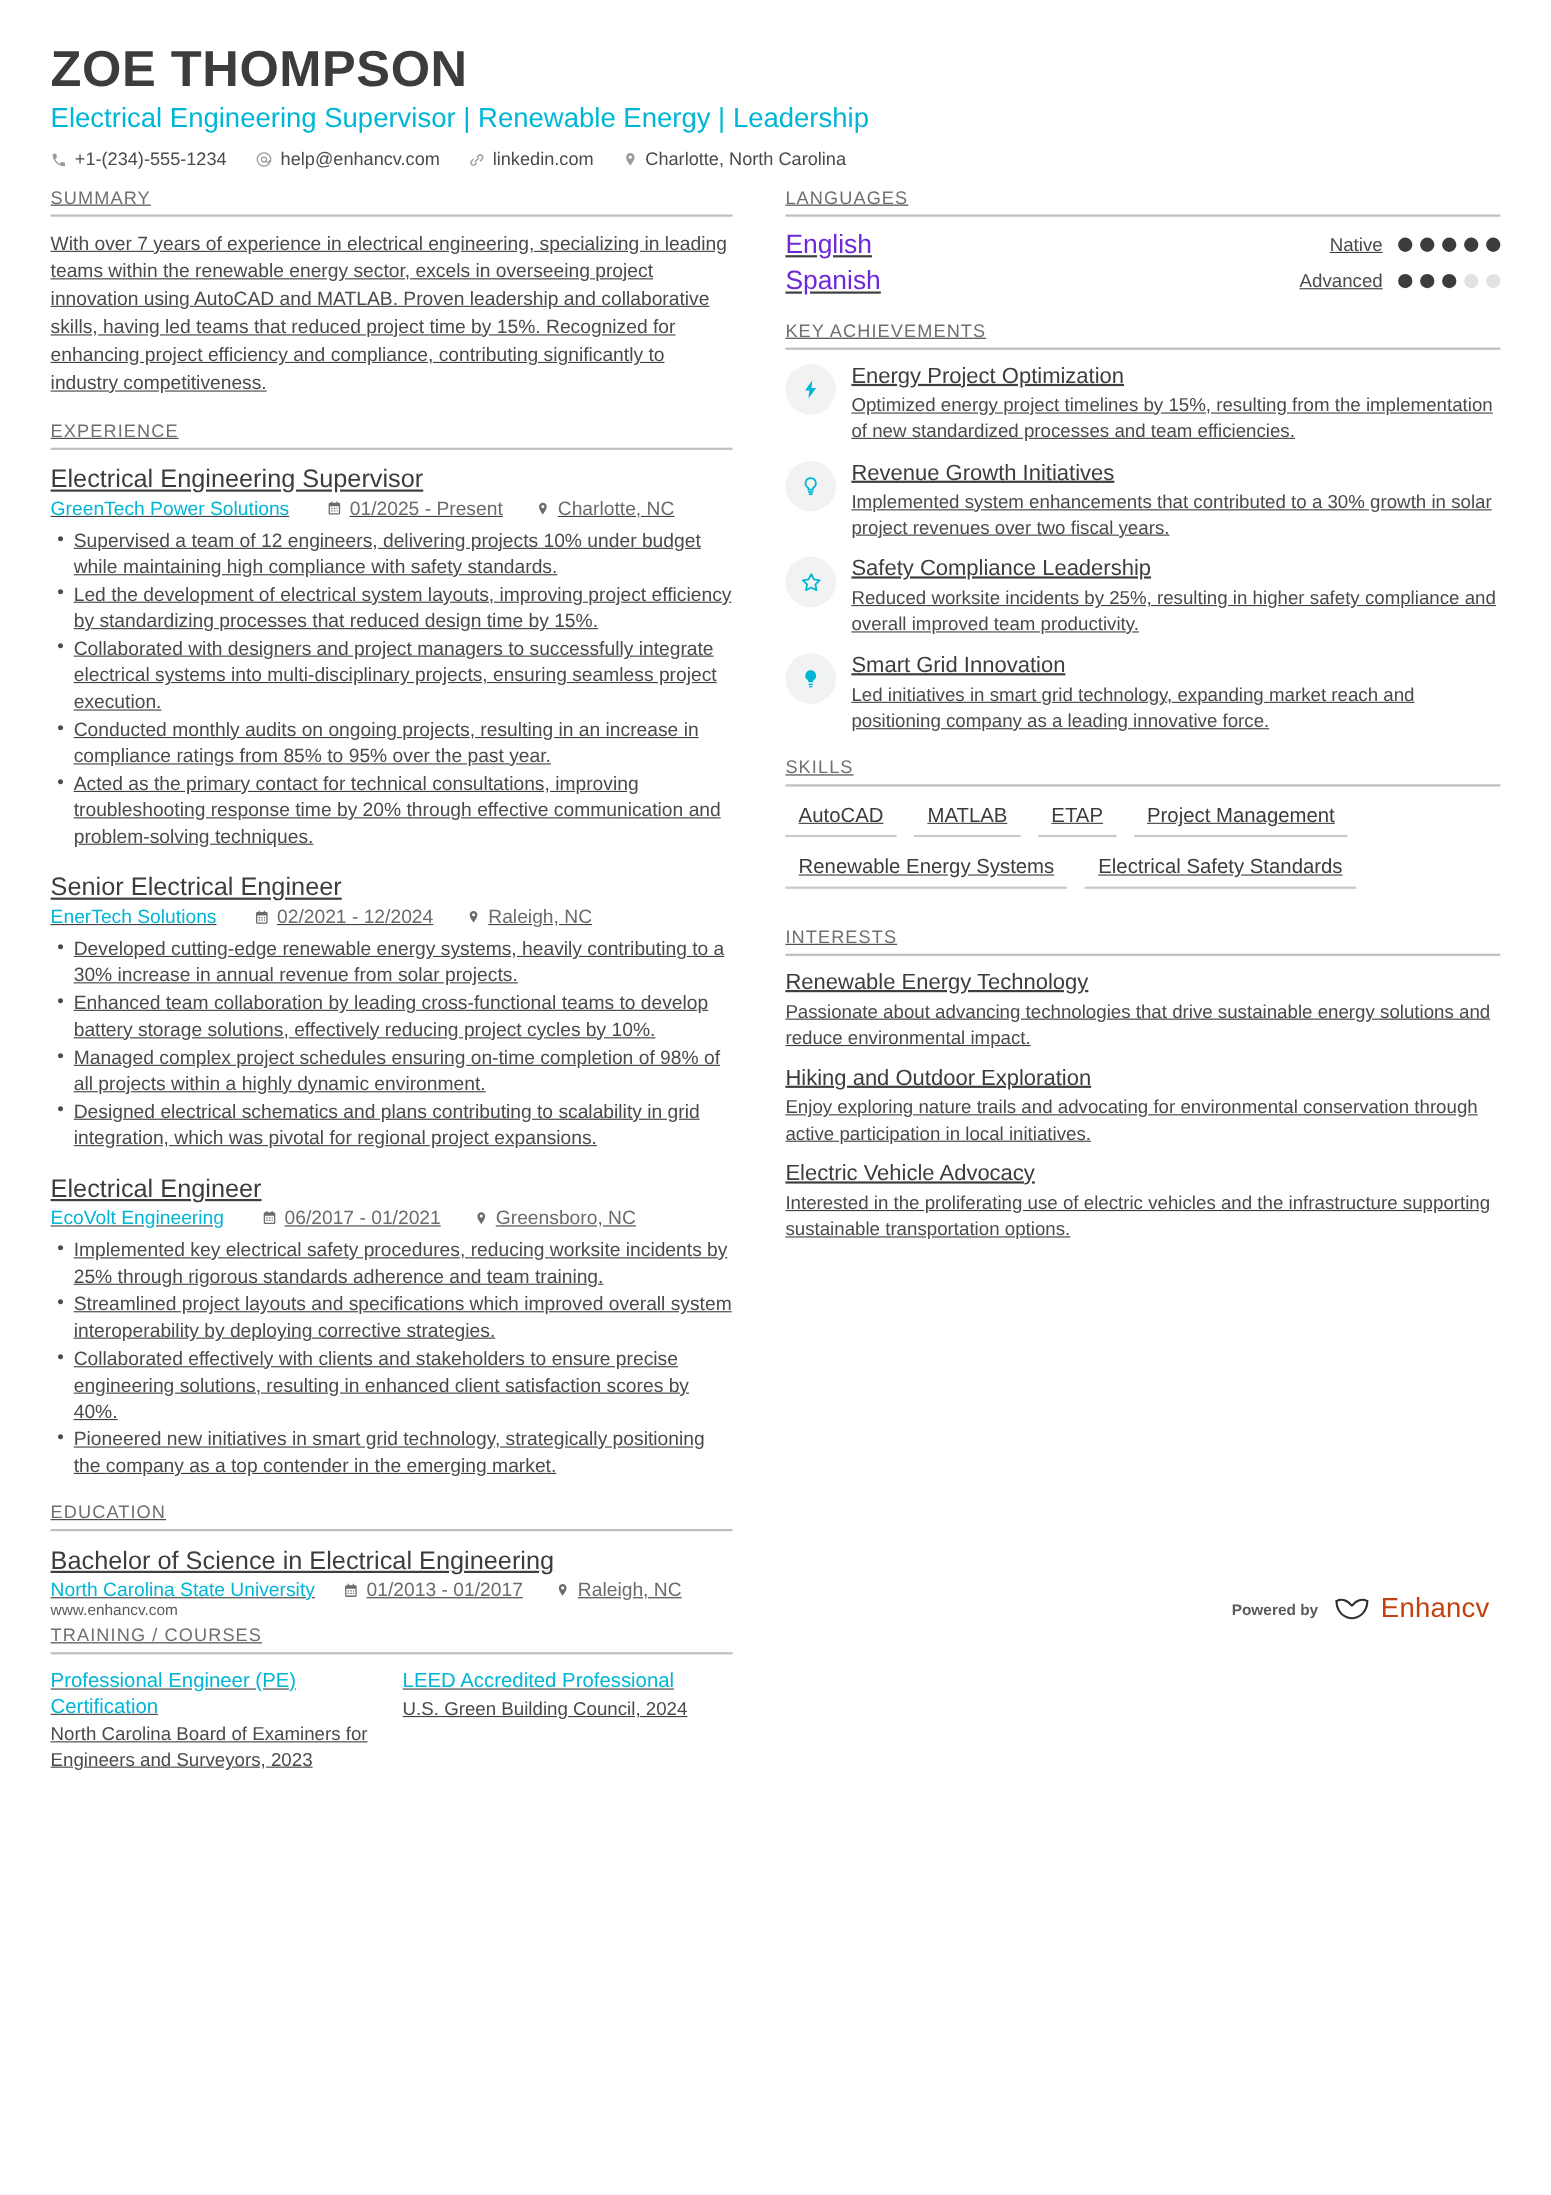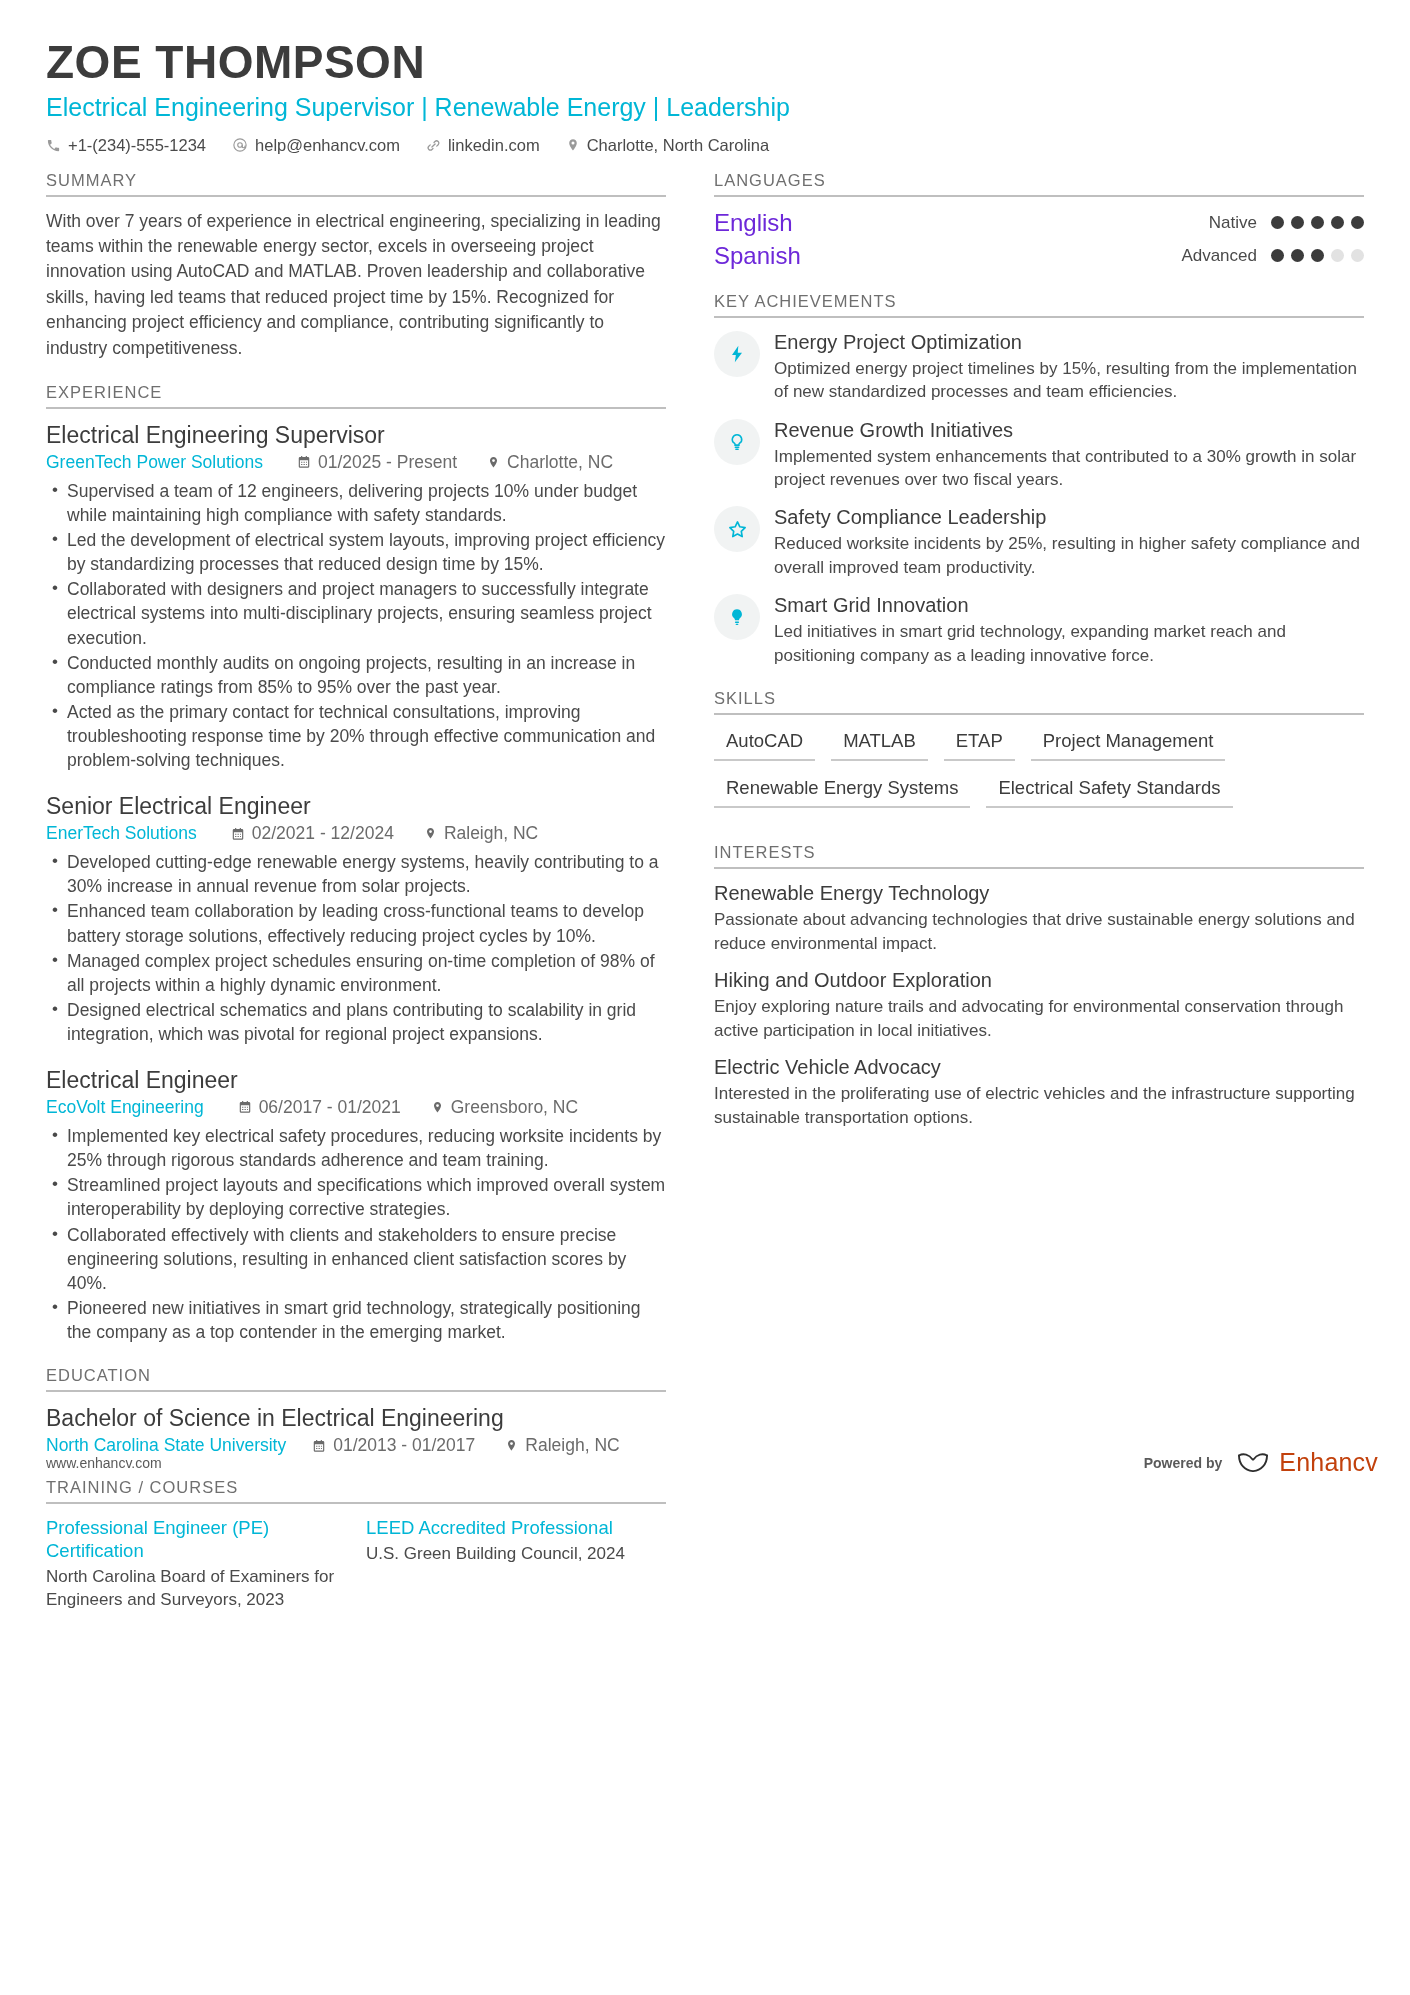--- a/index.html
+++ b/index.html
@@ -28,21 +28,21 @@
   .contact-row {
     display: flex; align-items: center; flex-wrap: wrap;
     font-size: 16.5px; color: #4a4a4a; gap: 0px;
     margin-bottom: 16px;
   }
   .contact-item { display: inline-flex; align-items: center; margin-right: 26px; }
   .contact-item .ci { margin-right: 7px; display: inline-flex; align-items: center; color: #9a9a9a; }
   .contact-item .ci svg { display: block; }
 
   
-  .cols { display: flex; align-items: flex-start; }
+  .cols { display: flex; align-items: flex-start; text-decoration: underline; }
   .col-left { width: 620px; flex: 0 0 620px; }
   .col-gap { width: 48px; flex: 0 0 48px; }
   .col-right { width: 650px; flex: 0 0 650px; }
 
   
   .sec-title {
     font-size: 16.5px; color: #6f6f6f; letter-spacing: 1.0px;
     text-transform: uppercase; padding-bottom: 5px;
     border-bottom: 2.5px solid #bfbfbf;
     margin: 0 0 12px 0;
@@ -116,21 +116,21 @@
     white-space: nowrap;
   }
 
   
   .int-item { margin-bottom: 13px; }
   .int-title { font-size: 20px; color: #3c3c3c; line-height: 1.25; margin-bottom: 2px; }
   .int-desc { font-size: 17px; color: #4a4a4a; line-height: 1.38; }
 
   
   .footer {
-    position: absolute; left: 46px; right: 32px; bottom: 38px;
+    position: absolute; left: 46px; right: 56px; bottom: 38px;
     display: flex; align-items: center; justify-content: space-between; gap: 16px;
   }
   .footer-url { font-size: 14px; color: #5a5a5a; }
   .footer-right { display: flex; align-items: center; }
   .powered { font-size: 14px; color: #5a5a5a; margin-right: 14px; font-weight: bold; }
   .brand { display: flex; align-items: center; }
   .brand-name { font-size: 25px; color: #c2410c; margin-left: 9px; letter-spacing: 0.2px; }
 </style>
 </head>
 <body>

